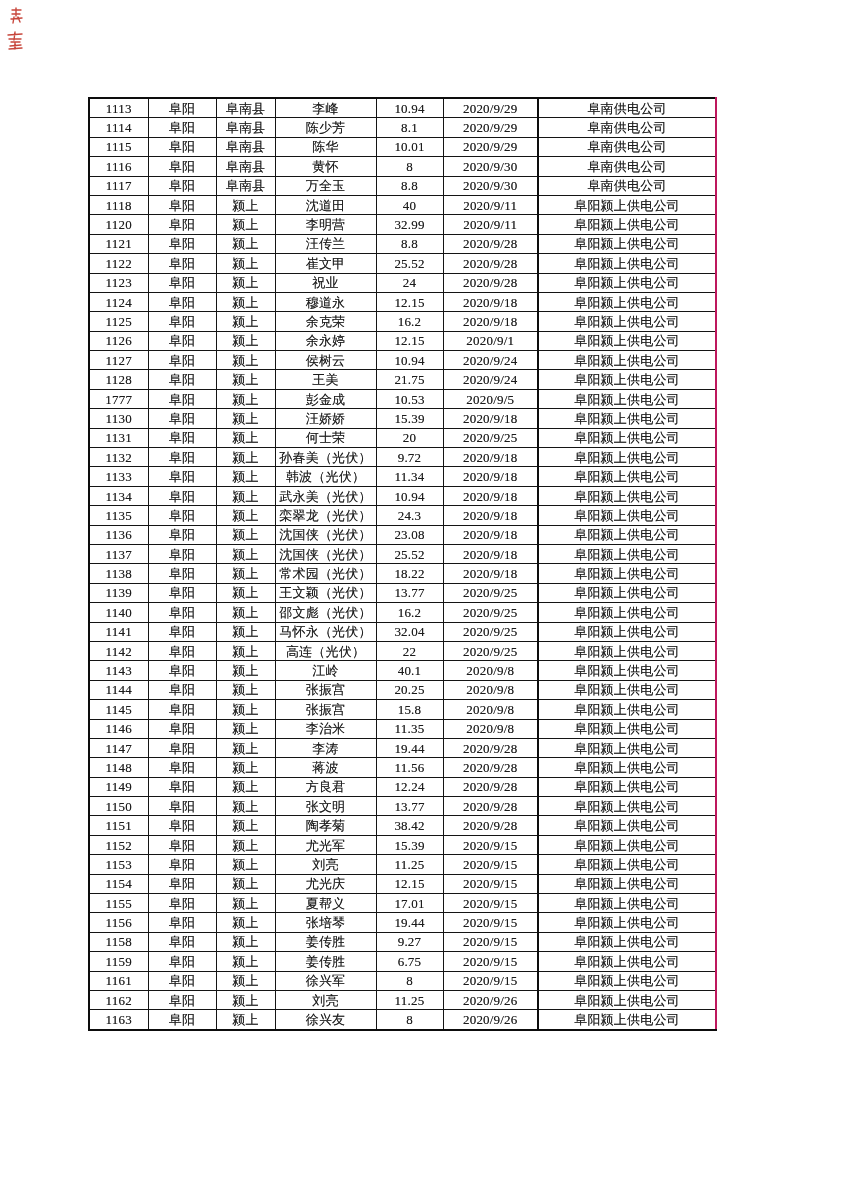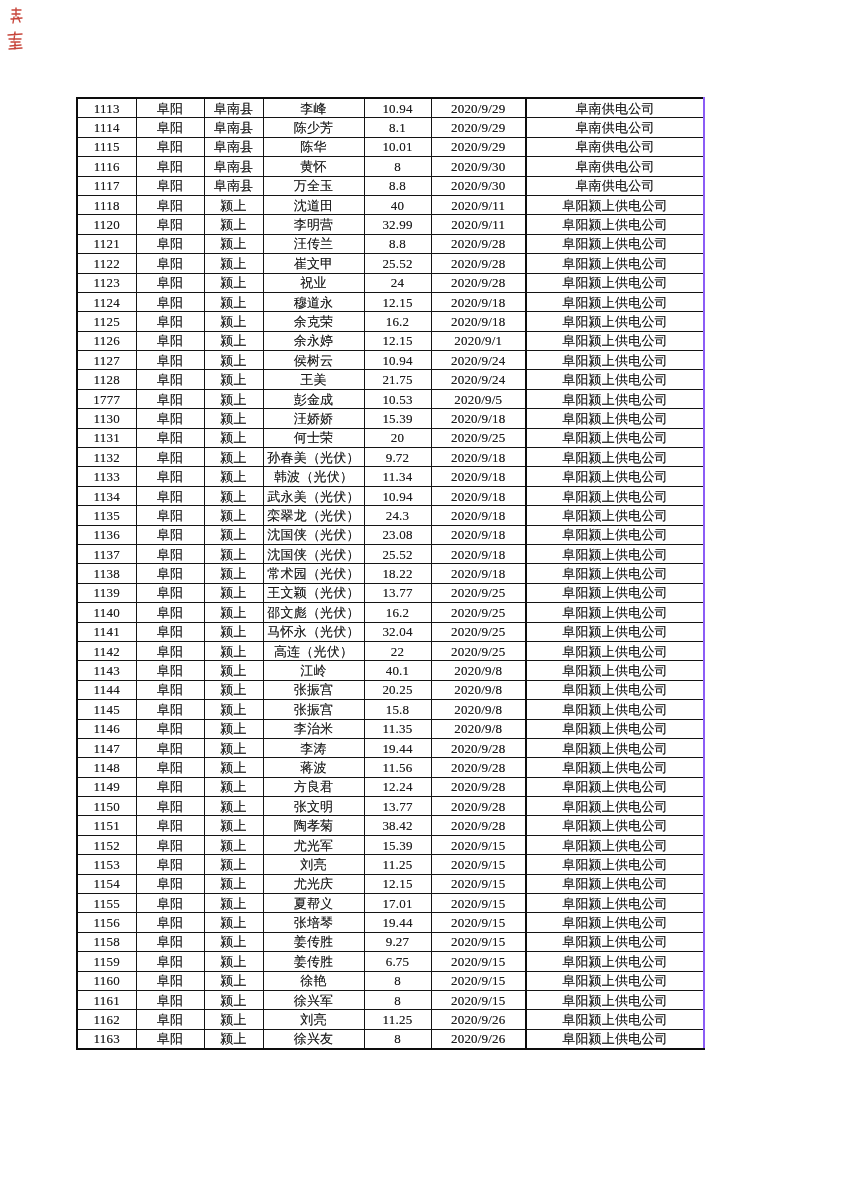--- a/index.html
+++ b/index.html
@@ -24,38 +24,39 @@
   .table-wrap {
     position: absolute;
     left: 76px;
     top: 97px;
   }
   table.doc-table {
     border-collapse: collapse;
     table-layout: fixed;
     width: 627px;
     background: #ffffff;
+    margin-left: 12px;
   }
   table.doc-table td {
     border: 1px solid #141414;
     padding: 0;
     height: 18.4px;
     text-align: center;
     vertical-align: middle;
     font-size: 13px;
     line-height: 1;
     color: #1c1c1c;
     white-space: nowrap;
     overflow: hidden;
     letter-spacing: 0.2px;
   }
   
   table.doc-table { border: 2px solid #0d0d0d; }
   table.doc-table tr td:first-child { border-left: 2px solid #0d0d0d; }
-  table.doc-table tr td:last-child  { border-right: 2px solid #8b5cf6; }
+  table.doc-table tr td:last-child  { border-right: 2px solid #be185d; }
   table.doc-table tr:first-child td { border-top: 2px solid #0d0d0d; }
   table.doc-table tr:last-child td  { border-bottom: 2px solid #0d0d0d; }
   
   table.doc-table td.col-6 { border-left: 2px solid #0d0d0d; }
   col.c0 { width: 59px; }
   col.c1 { width: 68px; }
   col.c2 { width: 59px; }
   col.c3 { width: 101px; }
   col.c4 { width: 67px; }
   col.c5 { width: 95px; }
@@ -491,29 +492,20 @@
           <tr>
             <td class="col-0">1159</td>
             <td class="col-1">阜阳</td>
             <td class="col-2">颍上</td>
             <td class="col-3">姜传胜</td>
             <td class="col-4">6.75</td>
             <td class="col-5">2020/9/15</td>
             <td class="col-6">阜阳颍上供电公司</td>
           </tr>
           <tr>
-            <td class="col-0">1160</td>
-            <td class="col-1">阜阳</td>
-            <td class="col-2">颍上</td>
-            <td class="col-3">徐艳</td>
-            <td class="col-4">8</td>
-            <td class="col-5">2020/9/15</td>
-            <td class="col-6">阜阳颍上供电公司</td>
-          </tr>
-          <tr>
             <td class="col-0">1161</td>
             <td class="col-1">阜阳</td>
             <td class="col-2">颍上</td>
             <td class="col-3">徐兴军</td>
             <td class="col-4">8</td>
             <td class="col-5">2020/9/15</td>
             <td class="col-6">阜阳颍上供电公司</td>
           </tr>
           <tr>
             <td class="col-0">1162</td>

